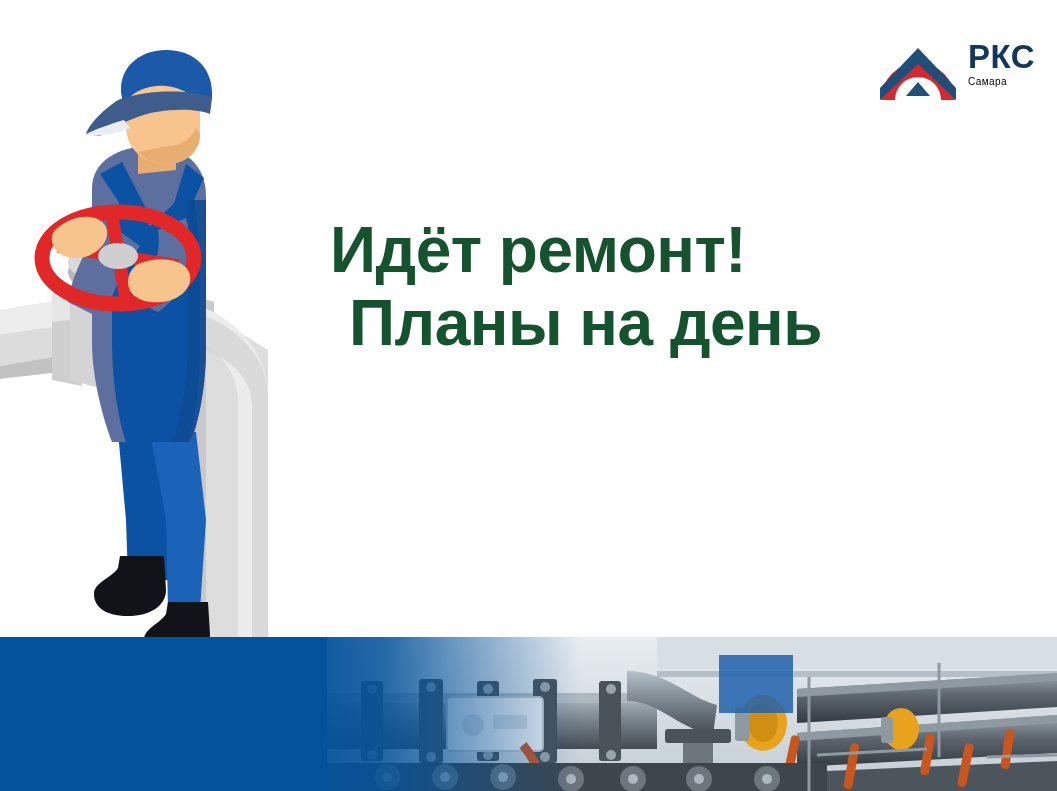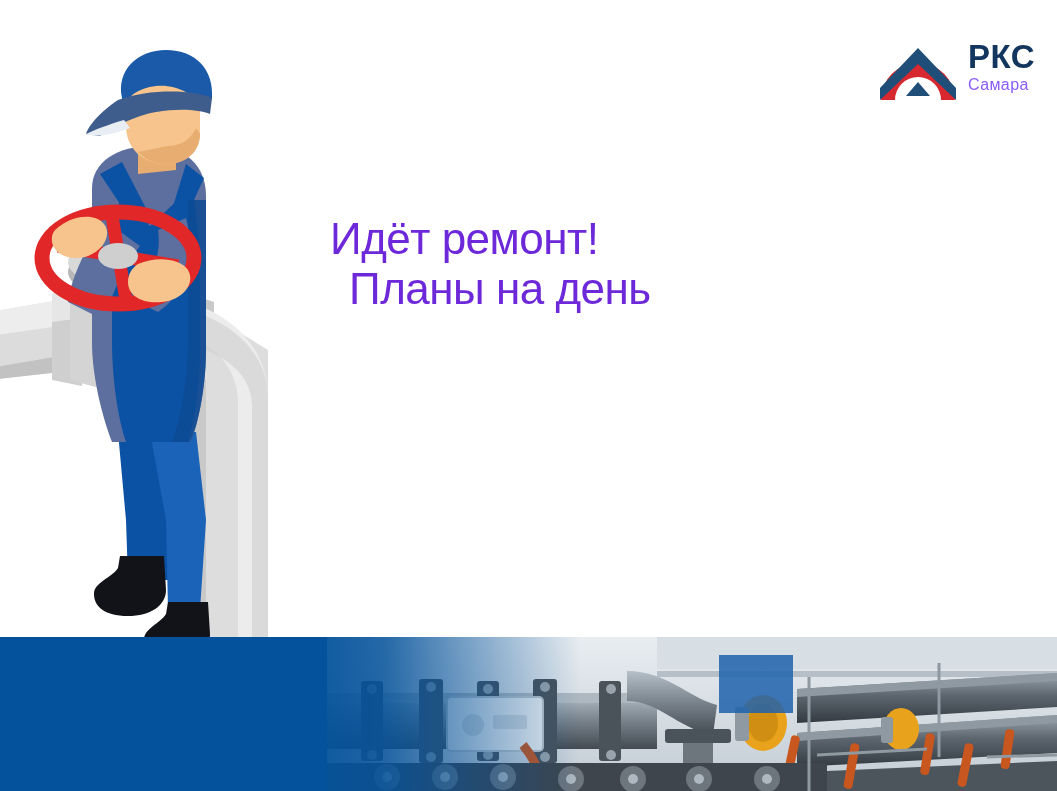--- a/index.html
+++ b/index.html
@@ -4,25 +4,25 @@
 <style>
   html,body{margin:0;padding:0;background:#fff;}
   body{width:1057px;height:791px;overflow:hidden;font-family:"Liberation Sans",sans-serif;}
   .canvas{position:relative;width:1057px;height:791px;background:#ffffff;overflow:hidden;}
 
   
   .logo{position:absolute;left:872px;top:26px;width:175px;height:78px;}
   .logo-mark{position:absolute;left:0;top:0;width:92px;height:76px;}
   .logo-text{position:absolute;left:96px;top:14px;}
   .logo-rks{font-size:33px;font-weight:bold;color:#13365e;letter-spacing:0.5px;line-height:1;}
-  .logo-samara{font-size:16px;color:#8b5cf6;letter-spacing:0.4px;line-height:1.1;margin-top:3px;}
+  .logo-samara{font-size:10px;color:#000000;letter-spacing:0.4px;line-height:1.1;margin-top:3px;}
 
   
   .headline{position:absolute;left:330px;top:214px;width:640px;}
-  .headline .ln{font-size:44px;font-weight:normal;color:#6d28d9;line-height:1.14;
+  .headline .ln{font-size:64px;font-weight:bold;color:#14532d;line-height:1.14;
                 letter-spacing:-0.5px;white-space:nowrap;}
   .headline .ln2{margin-left:19px;}
 
   
   .band{position:absolute;left:0;top:637px;width:1057px;height:154px;background:#03529b;overflow:hidden;}
   .band-photo{position:absolute;right:0;top:0;width:730px;height:154px;}
   .band-fade{position:absolute;left:280px;top:0;width:300px;height:154px;
              background:linear-gradient(to right,#03529b 0%,rgba(3,82,155,0.85) 35%,rgba(3,82,155,0.0) 100%);}
 
   

